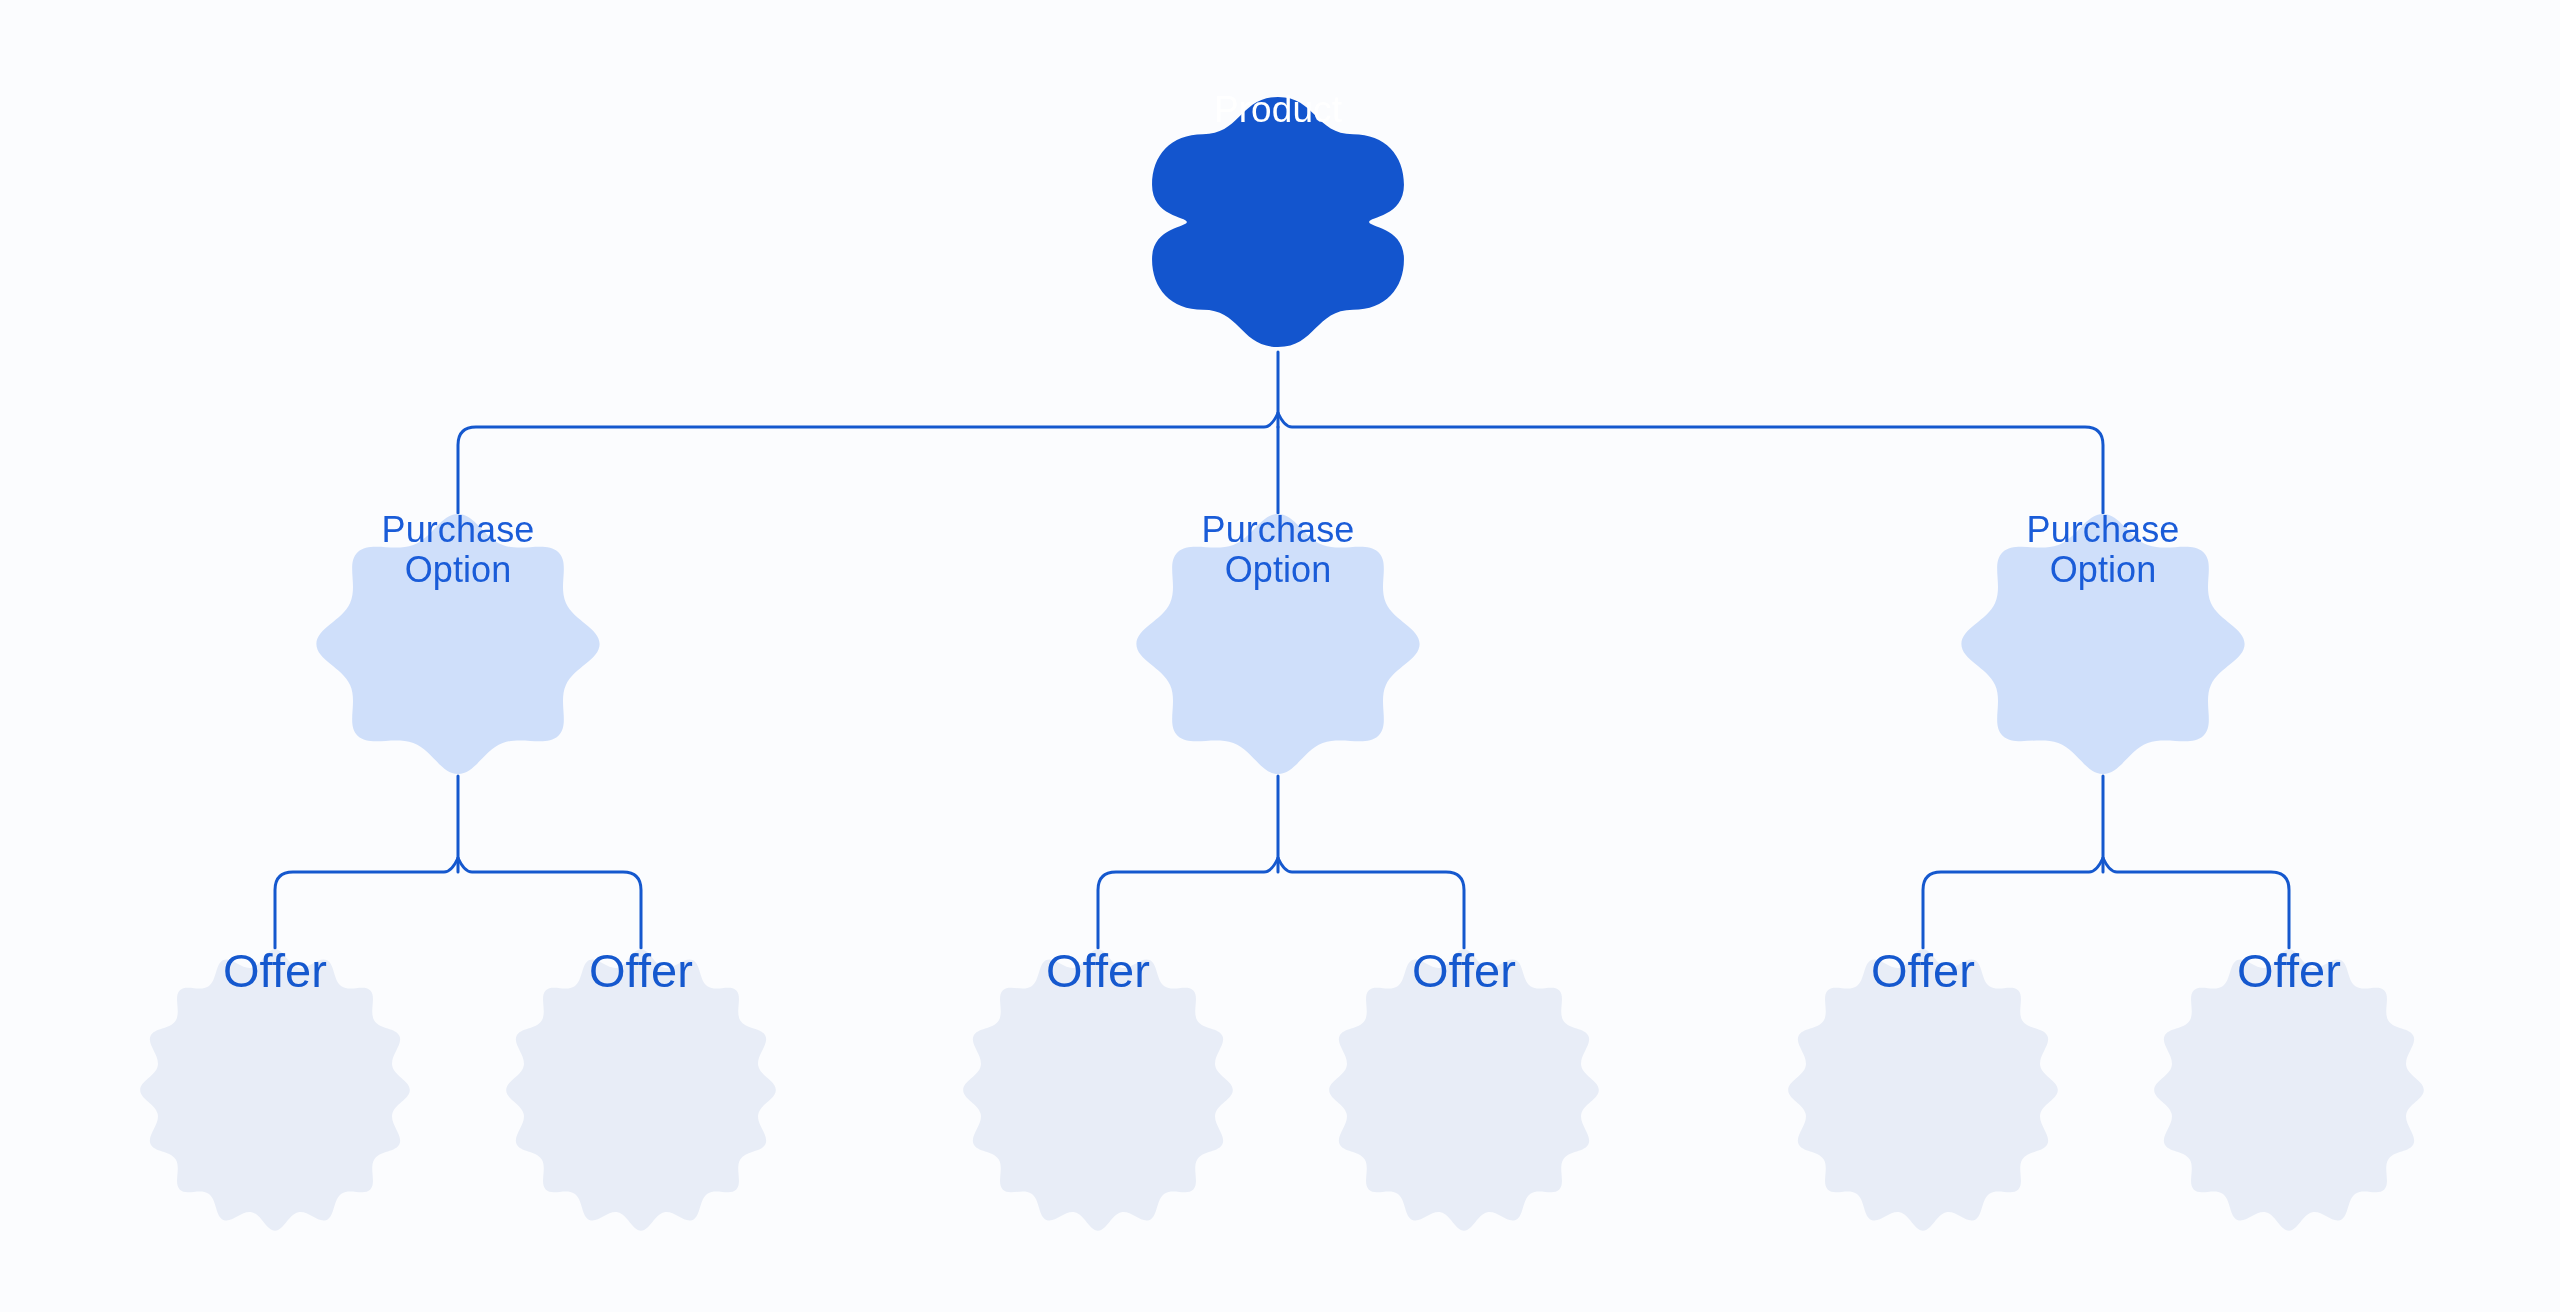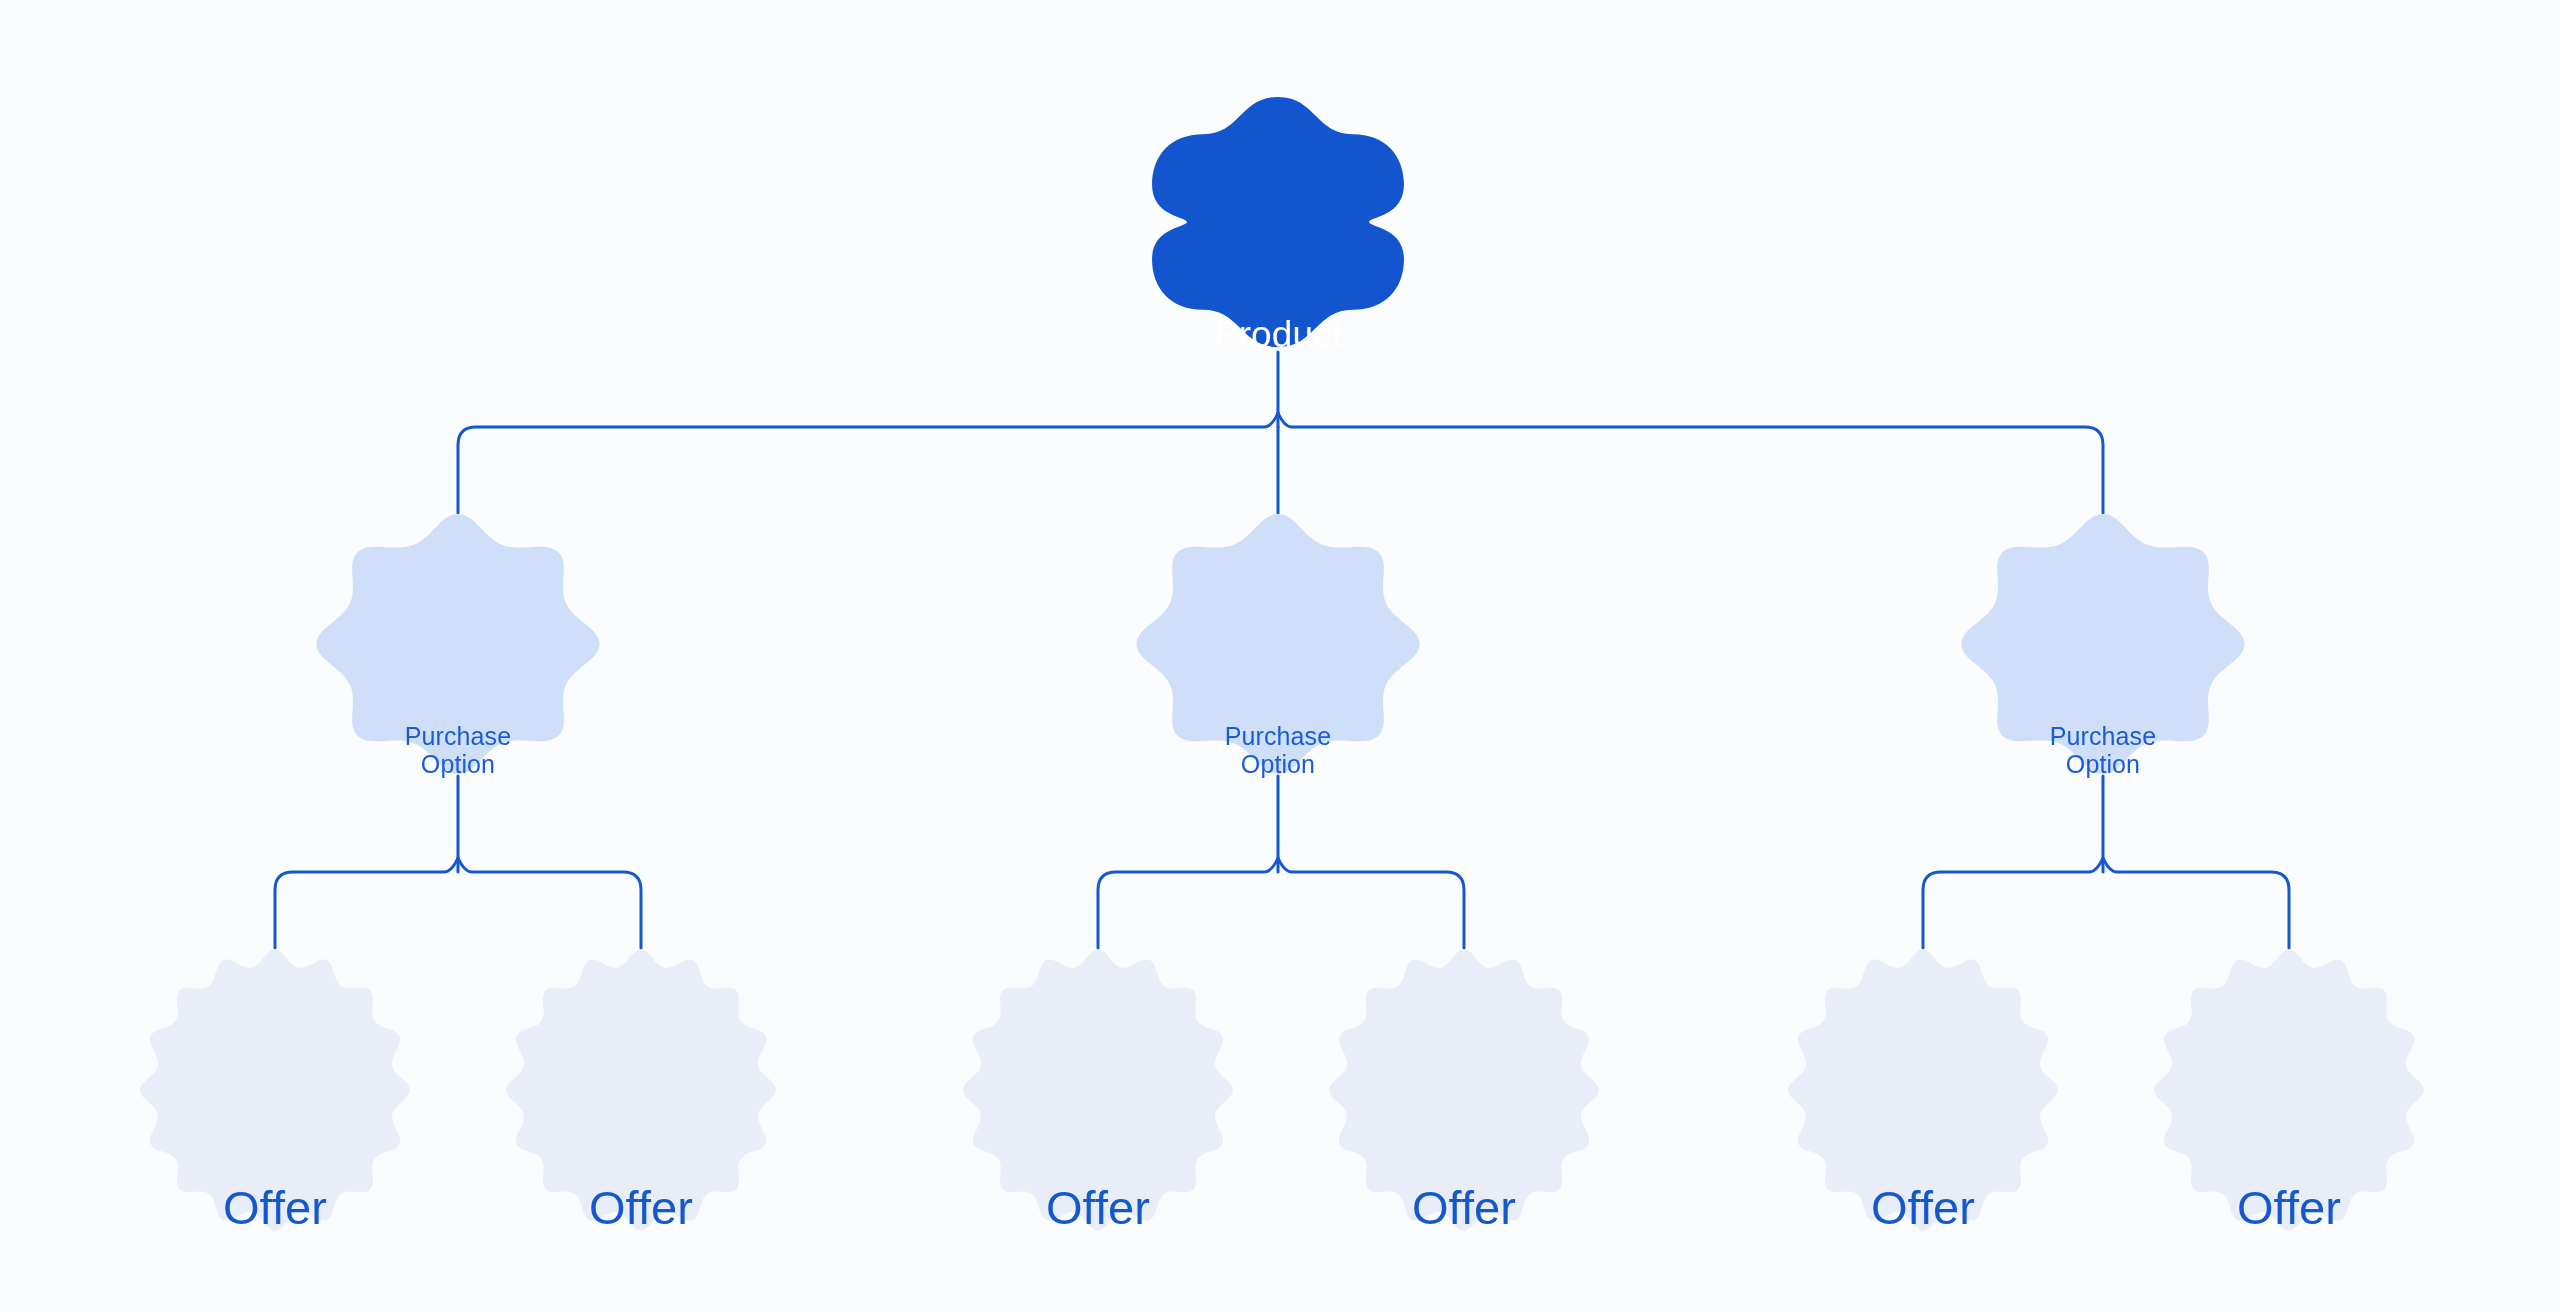--- a/index.html
+++ b/index.html
@@ -4,25 +4,25 @@
 <style>
   html,body{margin:0;padding:0;}
   body{
     width:2560px;height:1312px;
     background:#FBFCFE;
     font-family:"Liberation Sans", sans-serif;
     overflow:hidden;
   }
   #stage{position:relative;width:2560px;height:1312px;}
   #edges{position:absolute;left:0;top:0;width:2560px;height:1312px;}
-  .node{position:absolute;display:flex;align-items:flex-end;justify-content:center;text-align:center;line-height:1.12;}
+  .node{position:absolute;display:flex;align-items:flex-start;justify-content:center;text-align:center;line-height:1.12;}
   .node .lbl{position:relative;z-index:2;white-space:pre-line;}
   .blobsvg{position:absolute;left:0;top:0;width:100%;height:100%;z-index:1;}
   .n-root  .lbl{color:#FFFFFF;font-size:37px;font-weight:400;letter-spacing:.1px;}
-  .n-mid   .lbl{color:#1A5CD8;font-size:25px;font-weight:400;letter-spacing:.1px;}
+  .n-mid   .lbl{color:#1A5CD8;font-size:36px;font-weight:400;letter-spacing:.1px;}
   .n-leaf  .lbl{color:#1558CE;font-size:47px;font-weight:400;letter-spacing:.1px;}
 </style>
 </head>
 <body>
 
 <div id="stage">
 
   <svg id="edges" viewBox="0 0 2560 1312" xmlns="http://www.w3.org/2000/svg">
       <path d="M 1278 352 L 1278 427" fill="none" stroke="#1558CE" stroke-width="3" stroke-linecap="round"></path>
       <path d="M 458 513 L 458 445 Q 458 427 476 427 L 1264 427 Q 1271.6363636363637 427 1278 413" fill="none" stroke="#1558CE" stroke-width="3" stroke-linecap="round"></path>

